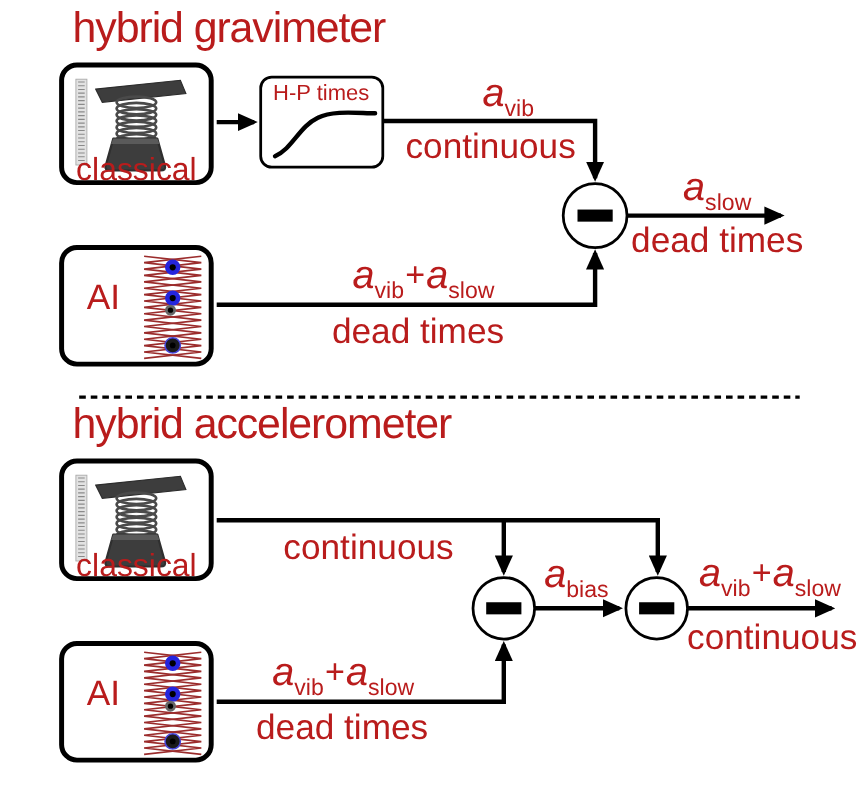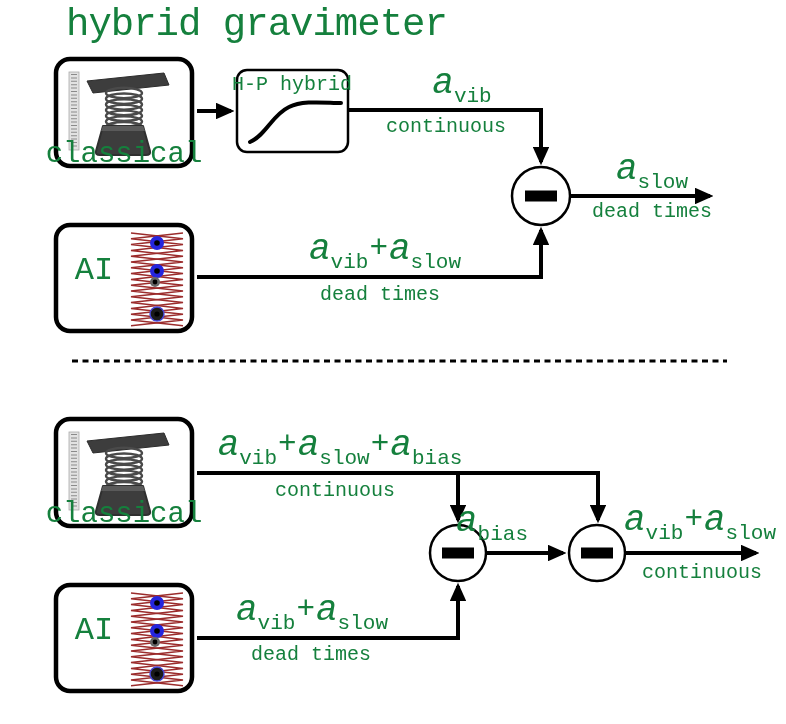--- a/index.html
+++ b/index.html
@@ -1,26 +1,26 @@
 <!DOCTYPE html>
 <html><head>
 <meta charset="utf-8">
 <style>
   html,body{margin:0;padding:0;background:#fff;}
   .stage{
     position:relative;width:786px;height:724px;background:#fff;overflow:hidden;
     font-family:"Liberation Sans",sans-serif;color:#111;
   }
   .stage svg{position:absolute;left:0;top:0;}
-  .lbl{position:absolute;white-space:nowrap;color:#15803d;font-family:Liberation Mono, monospace;}
+  .lbl{position:absolute;white-space:nowrap;color:#b91c1c;}
   .title{font-size:39px;letter-spacing:-1px;line-height:1;}
   .boxlbl{font-size:29px;line-height:1.05;transform:translateX(-50%);}
   .ailbl{font-size:32px;line-height:1.1;transform:translateX(-50%);}
   .hplbl{font-size:20px;line-height:1;transform:translateX(-50%);}
-  .mode{font-size:20px;line-height:1.1;transform:translateX(-50%);}
+  .mode{font-size:32px;line-height:1.1;transform:translateX(-50%);}
   .flabel{transform:translateX(-50%);line-height:1;}
   .fv{font-style:italic;font-size:36px;}
   .fs{font-size:21px;position:relative;top:9px;letter-spacing:0;}
   .fo{font-size:31px;position:relative;top:-2px;margin:0 1px;}
 </style>
 </head>
 <body>
 
 <div class="stage">
 
@@ -106,42 +106,42 @@
       </g>
     </g>
     <use href="#classical-illus" y="360"></use>
     <use href="#ai-illus" y="360"></use>
   </svg>
 
   <div class="lbl title" style="left:66px;top:6px">hybrid gravimeter</div>
 
   <div class="lbl boxlbl" style="left:124px;top:140px">classical</div>
 
-  <div class="lbl hplbl" style="left:292px;top:75px">H-P hybrid</div>
+  <div class="lbl hplbl" style="left:292px;top:75px">H-P times</div>
 
   <div class="lbl ailbl" style="left:94px;top:253px">AI</div>
 
   <div class="lbl flabel" style="left:462px;top:66px"><span class="fv">a</span><span class="fs">vib</span></div>
   <div class="lbl mode" style="left:446px;top:116px">continuous</div>
 
   <div class="lbl flabel" style="left:385px;top:232px"><span class="fv">a</span><span class="fs">vib</span><span class="fo">+</span><span class="fv">a</span><span class="fs">slow</span></div>
   <div class="lbl mode" style="left:380px;top:284px">dead times</div>
 
   <div class="lbl flabel" style="left:652px;top:152px"><span class="fv">a</span><span class="fs">slow</span></div>
   <div class="lbl mode" style="left:652px;top:201px">dead times</div>
 
+  <div class="lbl title" style="left:66px;top:366px">hybrid accelerometer</div>
 
   <div class="lbl boxlbl" style="left:124px;top:500px">classical</div>
 
   <div class="lbl ailbl" style="left:94px;top:613px">AI</div>
 
-  <div class="lbl flabel" style="left:340px;top:428px"><span class="fv">a</span><span class="fs">vib</span><span class="fo">+</span><span class="fv">a</span><span class="fs">slow</span><span class="fo">+</span><span class="fv">a</span><span class="fs">bias</span></div>
   <div class="lbl mode" style="left:335px;top:480px">continuous</div>
 
   <div class="lbl flabel" style="left:312px;top:593px"><span class="fv">a</span><span class="fs">vib</span><span class="fo">+</span><span class="fv">a</span><span class="fs">slow</span></div>
   <div class="lbl mode" style="left:311px;top:644px">dead times</div>
 
-  <div class="lbl flabel" style="left:492px;top:504px"><span class="fv">a</span><span class="fs">bias</span></div>
+  <div class="lbl flabel" style="left:524px;top:504px"><span class="fv">a</span><span class="fs">bias</span></div>
 
   <div class="lbl flabel" style="left:700px;top:503px"><span class="fv">a</span><span class="fs">vib</span><span class="fo">+</span><span class="fv">a</span><span class="fs">slow</span></div>
   <div class="lbl mode" style="left:702px;top:562px">continuous</div>
 
 </div>
 
 </body></html>

